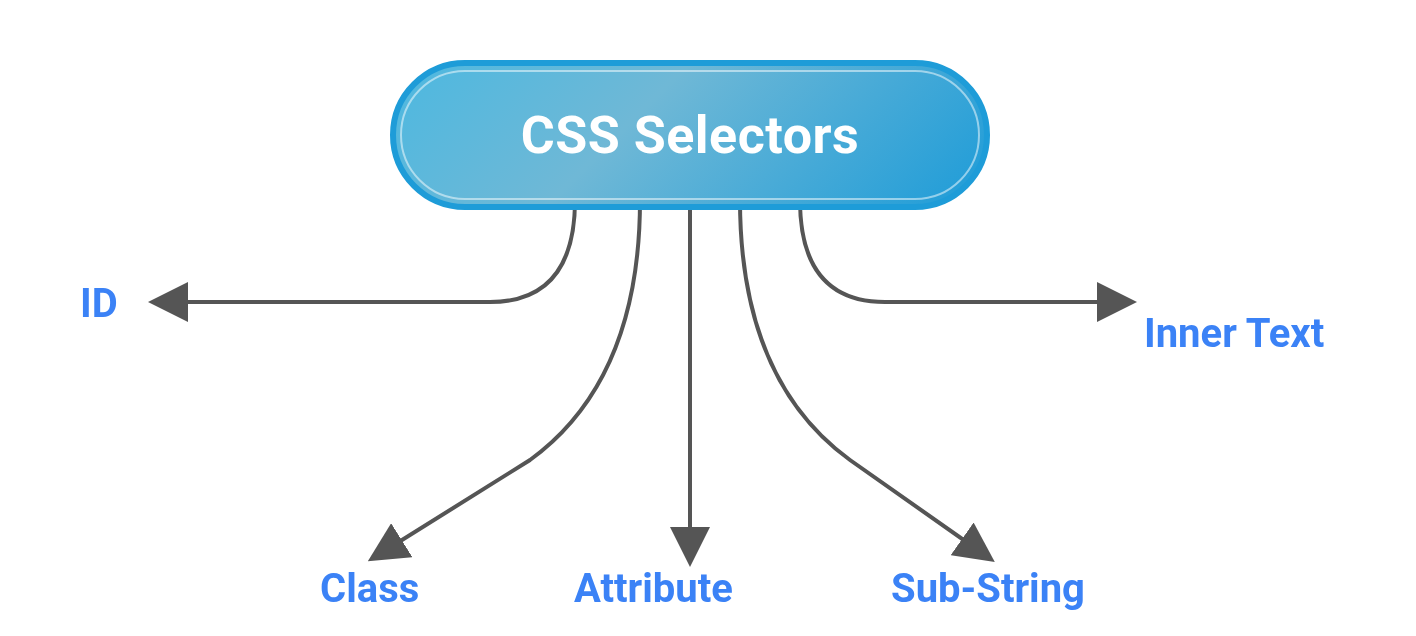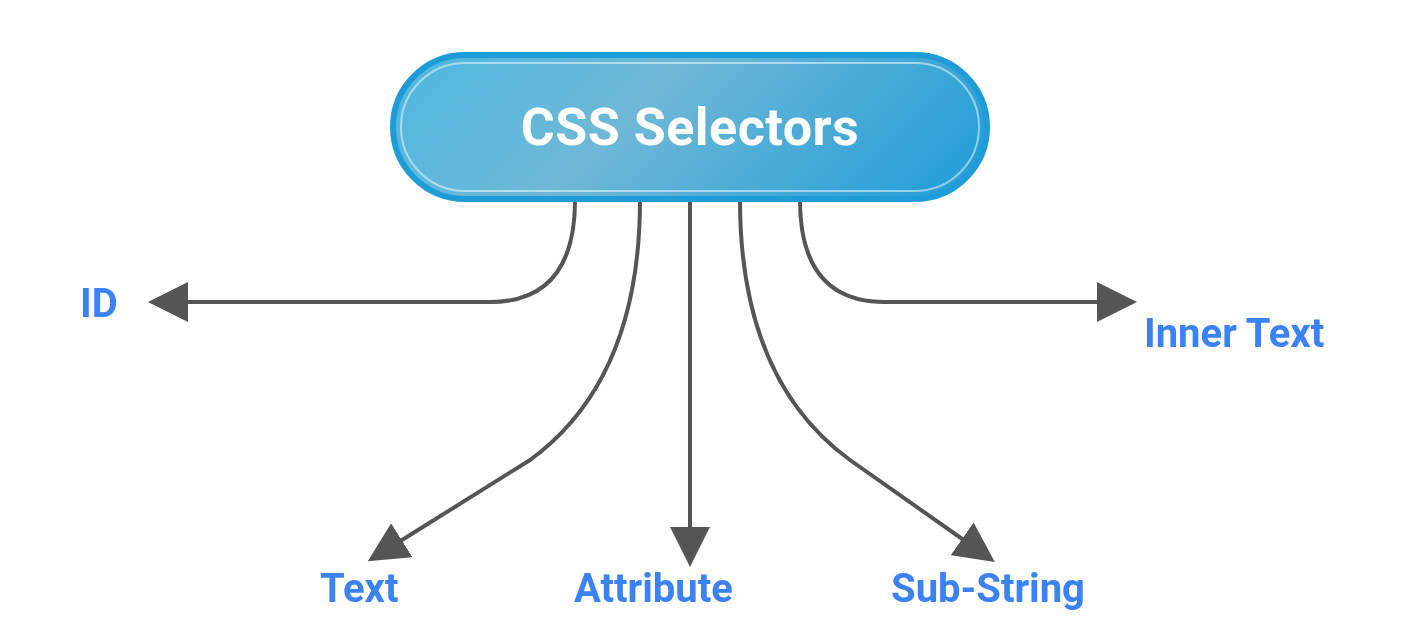--- a/index.html
+++ b/index.html
@@ -15,21 +15,21 @@
       background: transparent;
     }
     .diagram-container {
       position: relative;
       width: 100%;
       height: 100%;
     }
     .main-pill {
       position: absolute;
       left: 390px;
-      top: 52px;
+      top: 60px;
       width: 600px;
       height: 150px;
       border-radius: 75px;
       background: linear-gradient(135deg, #4db8e0 0%, #6fb8d6 40%, #1e9cd8 100%);
       border: 6px solid #1e9cd8;
       display: flex;
       align-items: center;
       justify-content: center;
     }
     .main-pill-inner {
@@ -108,17 +108,17 @@
   </svg>
 
   <div class="main-pill">
     <div class="main-pill-inner">
       <span class="main-title">CSS Selectors</span>
     </div>
   </div>
 
   <div class="label label-id">ID</div>
   <div class="label label-innertext">Inner Text</div>
-  <div class="label label-class">Text</div>
+  <div class="label label-class">Class</div>
   <div class="label label-attribute">Attribute</div>
   <div class="label label-substring">Sub-String</div>
 
 </div>
 
 </body></html>

